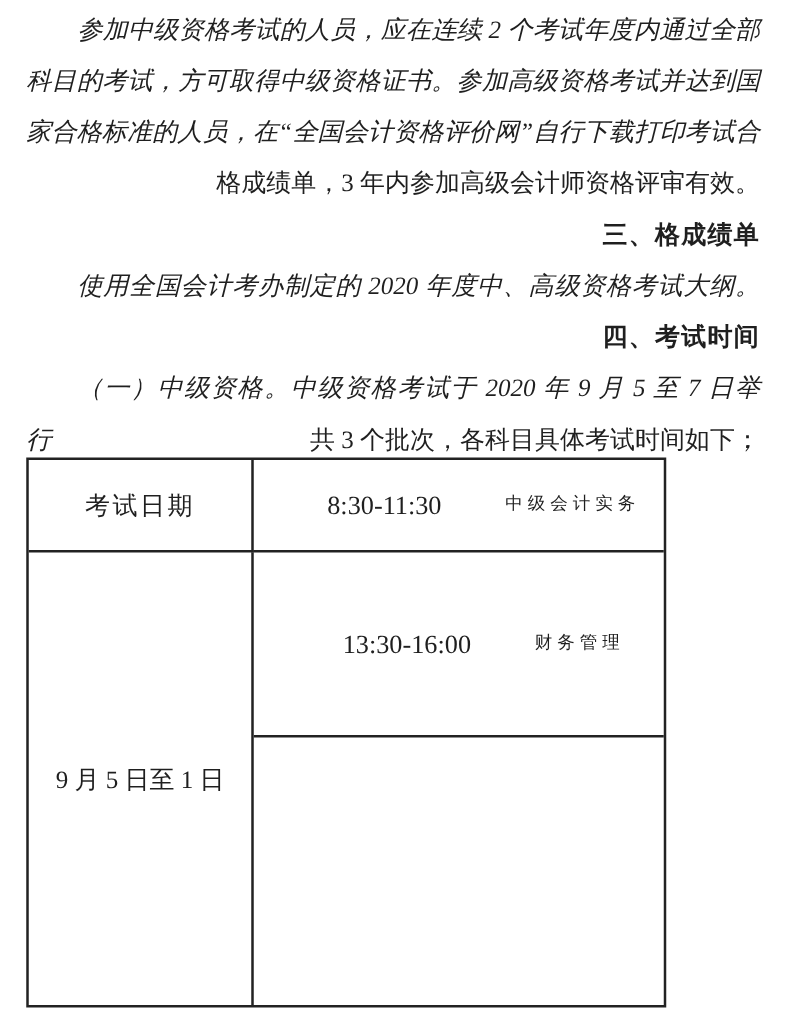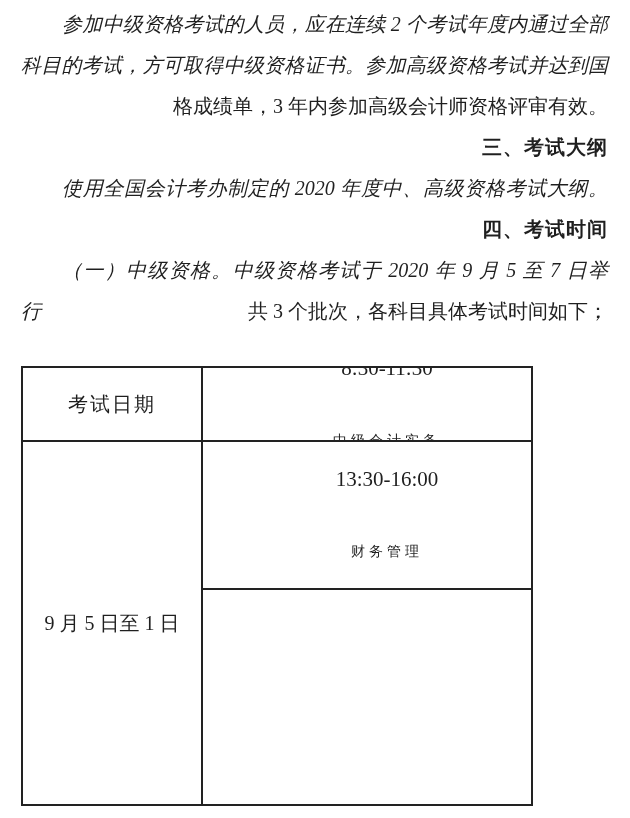--- a/index.html
+++ b/index.html
@@ -63,21 +63,21 @@
     letter-spacing: 2px;
     white-space: nowrap;
   }
   .date-cell {
     grid-column: 1;
     grid-row: 2 / 5;
     font-size: 20px;
     white-space: nowrap;
   }
   .session {
-    flex-direction: column;
+    flex-direction: row;
     justify-content: center;
     gap: 51px;
     padding-left: 40px;
   }
   .session .time {
     font-size: 21px;
     line-height: 22px;
     white-space: nowrap;
   }
   .session .subject {
@@ -86,22 +86,23 @@
     letter-spacing: 4px;
     white-space: nowrap;
   }
 </style>
 </head>
 <body>
 
 <div class="text-block">
   <div class="line indent fill">参加中级资格考试的人员，应在连续 2 个考试年度内通过全部</div>
   <div class="line fill">科目的考试，方可取得中级资格证书。参加高级资格考试并达到国</div>
+  <div class="line fill">家合格标准的人员，在“全国会计资格评价网”自行下载打印考试合</div>
   <div class="line">格成绩单，3 年内参加高级会计师资格评审有效。</div>
-  <div class="line indent heading">三、考试大纲</div>
+  <div class="line indent heading">三、格成绩单</div>
   <div class="line indent fill">使用全国会计考办制定的 2020 年度中、高级资格考试大纲。</div>
   <div class="line indent heading">四、考试时间</div>
   <div class="line indent fill">（一）中级资格。中级资格考试于 2020 年 9 月 5 至 7 日举行，</div>
   <div class="line">共 3 个批次，各科目具体考试时间如下：</div>
 </div>
 
 <div class="exam-table">
   <div class="cell th b-r b-b">考试日期</div>
 
   <div class="cell date-cell b-r">9 月 5 日至 1 日</div>

